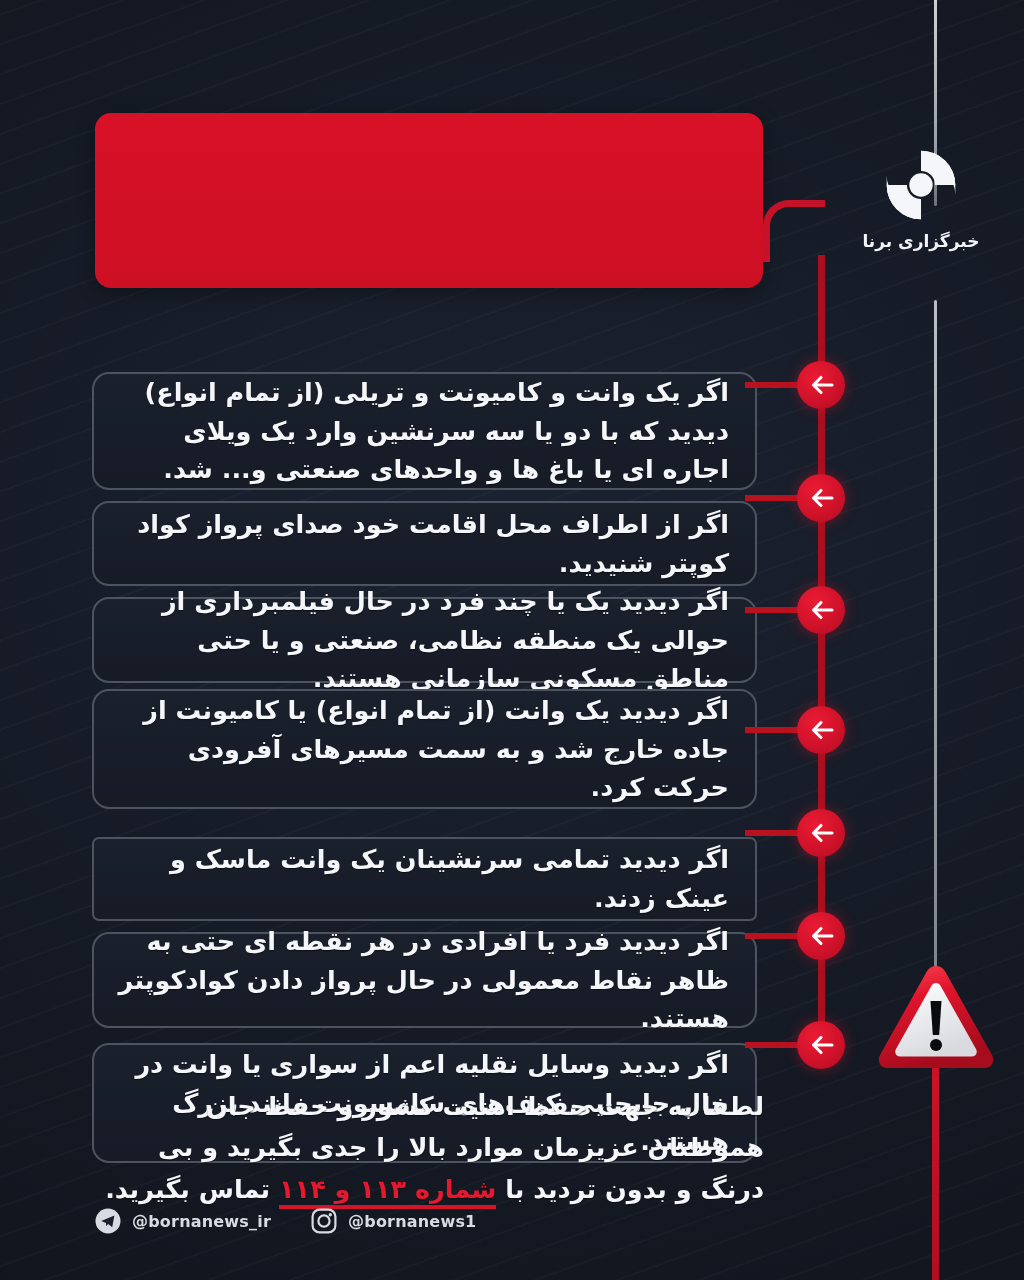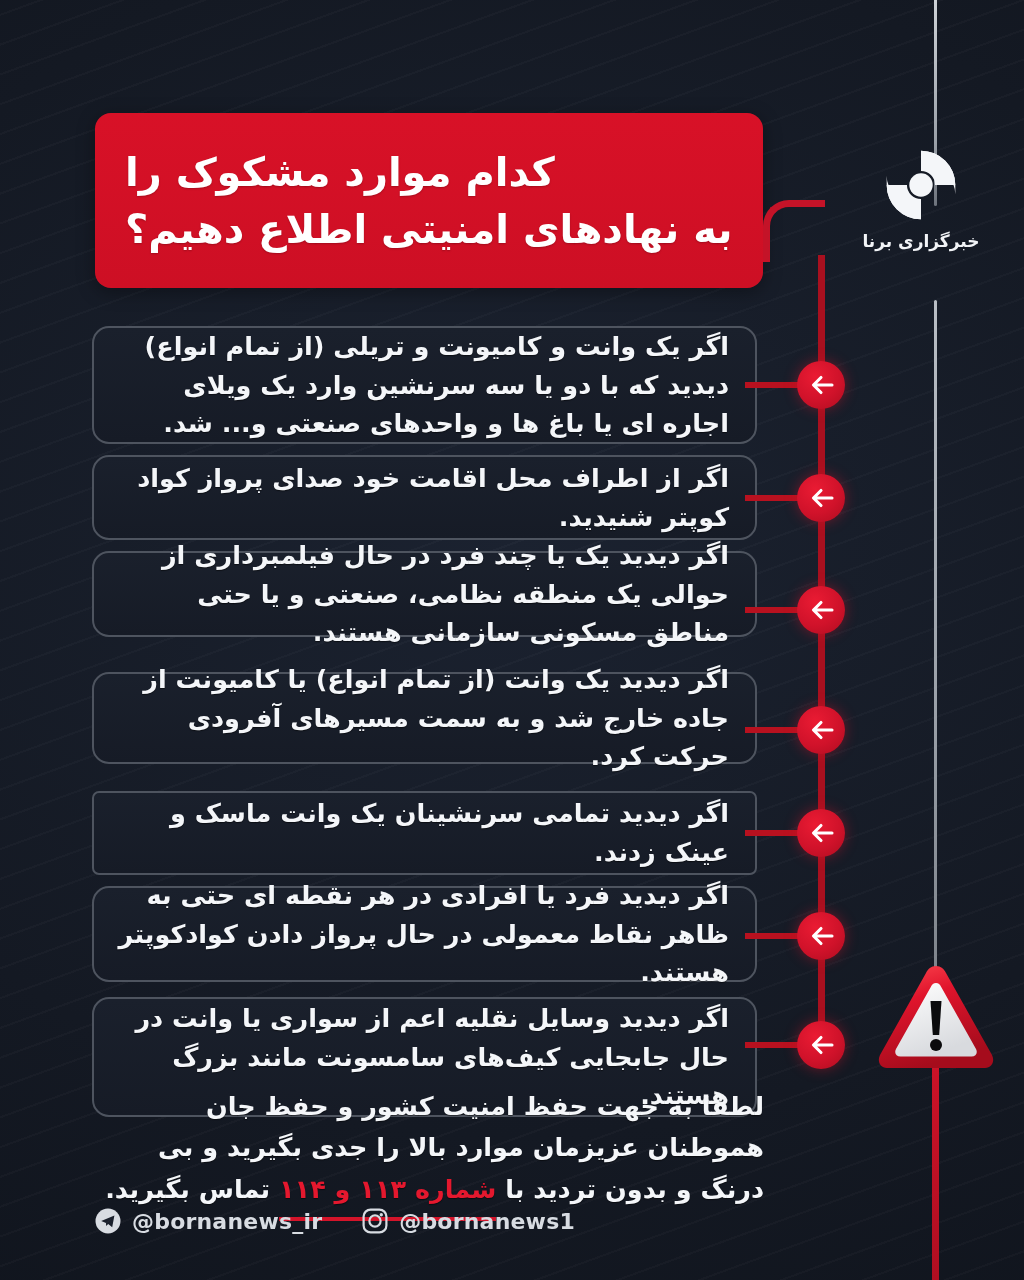--- a/index.html
+++ b/index.html
@@ -89,46 +89,47 @@
   .node svg{width:26px;height:22px;display:block;}
   
   .card{
     position:absolute;left:92px;width:665px;
     background:linear-gradient(180deg,#1a202c 0%,#161b26 100%);
     border:2px solid #4e545f;
     border-radius:17px;
     box-sizing:border-box;
     display:flex;align-items:center;justify-content:flex-end;
     padding:0 26px 0 22px;
+    margin-top:46px;
   }
   .card-text{
     color:#f4f6f9;font-size:25.5px;line-height:1.52;font-weight:bold;
     direction:rtl;text-align:right;
     text-shadow:0 1px 1px rgba(0,0,0,.5);
   }
   
   .footer-note{
     position:absolute;left:92px;top:1086px;width:672px;
     color:#f4f6f9;font-size:25.5px;line-height:1.62;font-weight:bold;
     direction:rtl;text-align:right;
     text-shadow:0 1px 1px rgba(0,0,0,.5);
   }
   .hl{
     color:#e4182e;
     border-bottom:4px solid #d4142a;
-    padding-bottom:13px;
+    padding-bottom:1px;
   }
   
   .social{
     position:absolute;left:95px;top:1208px;display:flex;
     align-items:center;gap:40px;direction:ltr;
   }
   .social-item{display:flex;align-items:center;gap:11px;}
   .social-item svg{display:block;}
-  .handle{color:#d8dce2;font-size:22px;font-weight:bold;letter-spacing:.2px;}
+  .handle{color:#d8dce2;font-size:16px;font-weight:bold;letter-spacing:.2px;}
 </style>
 </head>
 <body>
 
 <div class="canvas">
 
   <div class="pole-top"></div>
   <div class="pole-bottom"></div>
   <div class="pole-red"></div>
 
@@ -157,22 +158,20 @@
       <path d="M50 6 A44 44 0 0 1 94 50 L94 62 A32 32 0 0 0 62 30 L50 30 Z" fill="#f4f6f9"></path>
       <path d="M50 94 A44 44 0 0 1 6 50 L6 38 A32 32 0 0 0 38 70 L50 70 Z" fill="#f4f6f9"></path>
       <path d="M50 6 A44 44 0 0 1 94 50 L68 50 A18 18 0 0 0 50 32 Z" fill="#f4f6f9"></path>
       <path d="M50 94 A44 44 0 0 1 6 50 L32 50 A18 18 0 0 0 50 68 Z" fill="#f4f6f9"></path>
       <circle cx="50" cy="50" r="15" fill="#f4f6f9"></circle>
     </svg>
     <div class="logo-text">خبرگزاری برنا</div>
   </div>
 
   <div class="title-banner">
-    <div class="title-line">کدام موارد مشکوک را</div>
-    <div class="title-line">به نهادهای امنیتی اطلاع دهیم؟</div>
   </div>
 
   <div class="rail-elbow"></div>
   <div class="rail-vert"></div>
 
   <div id="cards-host">
       <div class="card" style="top: 326px; height: 118px;">
         <div class="card-text">اگر یک وانت و کامیونت و تریلی (از تمام انواع) دیدید که با دو یا سه سرنشین وارد یک ویلای اجاره ای یا باغ ها و واحدهای صنعتی و... شد.</div>
       </div>
       <div class="stub" style="top: 382px;"></div>
@@ -192,21 +191,21 @@
       </div>
       <div class="card" style="top: 551px; height: 86px;">
         <div class="card-text">اگر دیدید یک یا چند فرد در حال فیلمبرداری از حوالی یک منطقه نظامی، صنعتی و یا حتی مناطق مسکونی سازمانی هستند.</div>
       </div>
       <div class="stub" style="top: 607px;"></div>
       <div class="node" style="top: 586px;">
         <svg viewBox="0 0 26 22">
           <path d="M24 11 L7 11 M13 3.5 L5.5 11 L13 18.5" fill="none" stroke="#ffffff" stroke-width="3.1" stroke-linecap="round" stroke-linejoin="round"></path>
         </svg>
       </div>
-      <div class="card" style="top: 672px; height: 92px;">
+      <div class="card" style="top: 643px; height: 120px;">
         <div class="card-text">اگر دیدید یک وانت (از تمام انواع) یا کامیونت از جاده خارج شد و به سمت مسیرهای آفرودی حرکت کرد.</div>
       </div>
       <div class="stub" style="top: 727px;"></div>
       <div class="node" style="top: 706px;">
         <svg viewBox="0 0 26 22">
           <path d="M24 11 L7 11 M13 3.5 L5.5 11 L13 18.5" fill="none" stroke="#ffffff" stroke-width="3.1" stroke-linecap="round" stroke-linejoin="round"></path>
         </svg>
       </div>
       <div class="card" style="top: 791px; height: 84px; border-radius: 7px;">
         <div class="card-text">اگر دیدید تمامی سرنشینان یک وانت ماسک و عینک زدند.</div>

